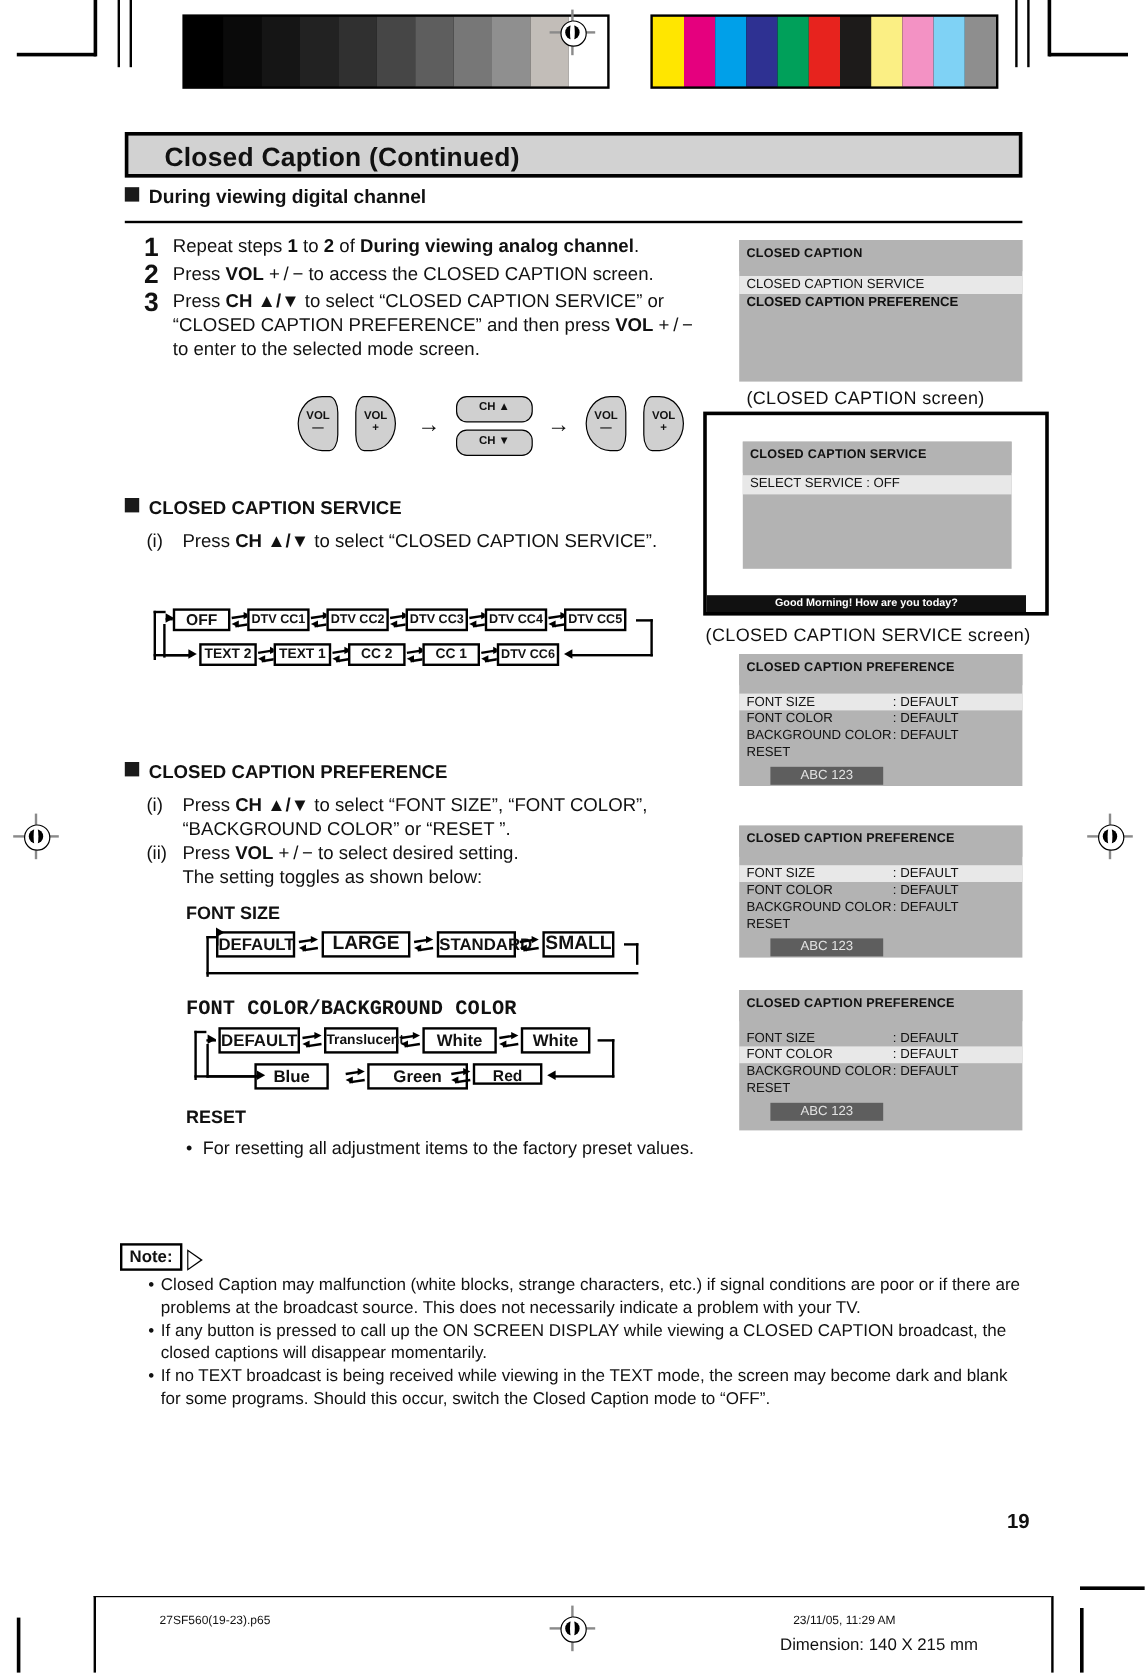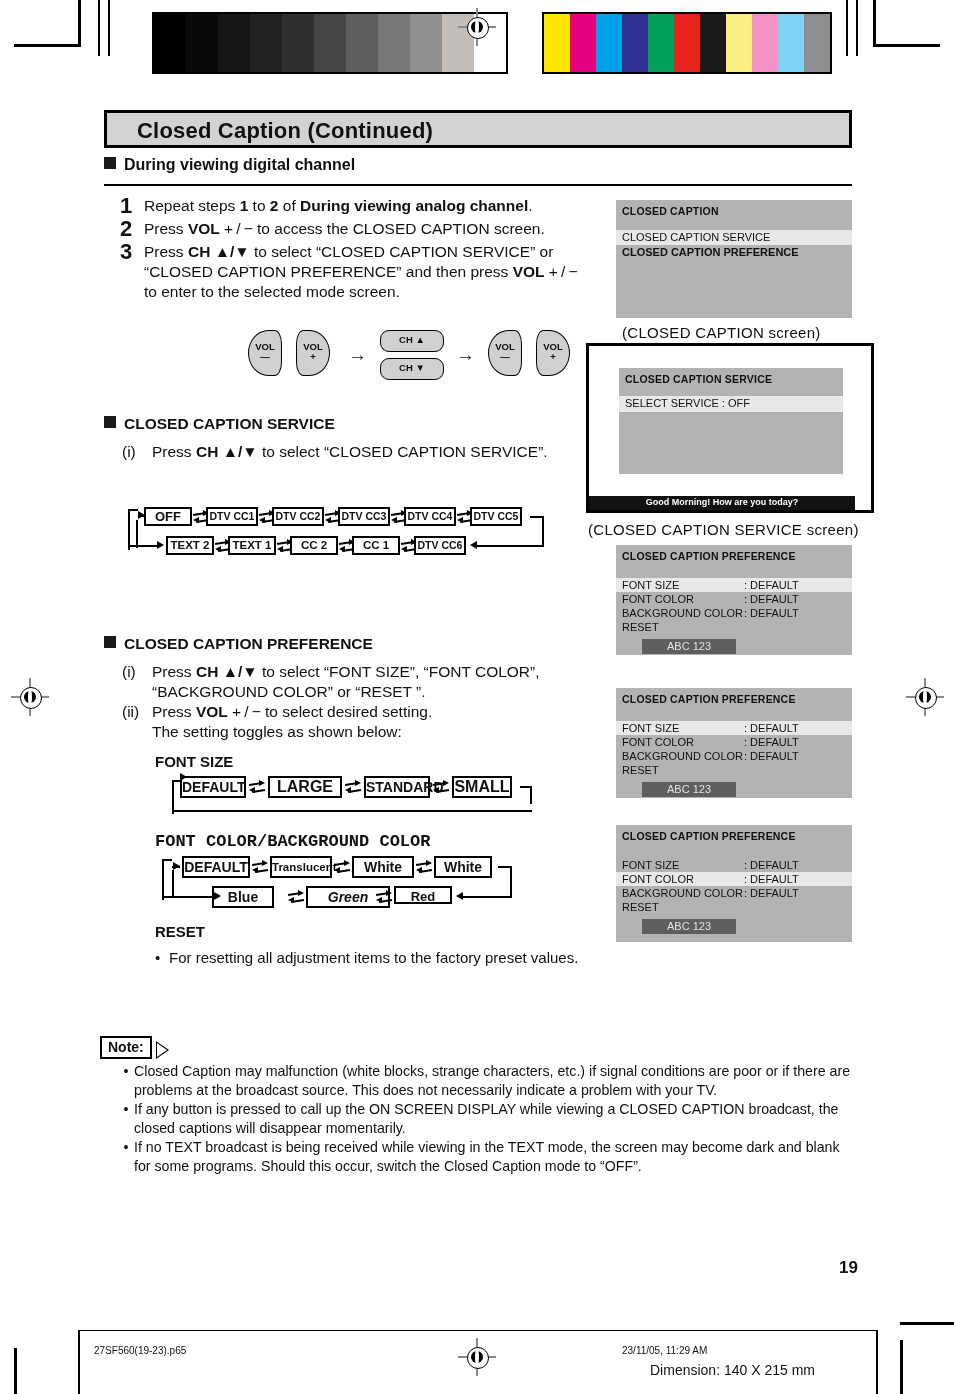--- a/index.html
+++ b/index.html
@@ -63,21 +63,21 @@
 
   
   .notetag{position:absolute;border:2px solid #000;background:#fff;font-size:14px;font-weight:bold;padding:1px 6px 2px 6px;}
   .noteptr{position:absolute;width:0;height:0;border-top:9px solid transparent;border-bottom:9px solid transparent;border-left:13px solid #000;}
   .noteptr i{position:absolute;left:-12px;top:-7px;width:0;height:0;border-top:7px solid transparent;border-bottom:7px solid transparent;border-left:10px solid #fff;}
   .bullets{position:absolute;left:118px;top:1062px;width:740px;font-size:14.2px;line-height:18.5px;}
   .bul{display:flex;margin-bottom:1px;}
   .bul .dot{width:16px;flex:0 0 16px;text-align:center;}
 
   .pageno{position:absolute;right:96px;top:1258px;font-size:17px;font-weight:bold;}
-  .foot{position:absolute;font-size:10px;}
+  .foot{position:absolute;font-size:10px;margin-left:39px;}
   .dimtxt{position:absolute;font-size:14px;}
 </style>
 </head>
 <body>
 
 <div>
   <div class="crop-line abs" style="left:14px;top:44px;width:66px;height:3px;"></div>
   <div class="crop-line abs" style="left:78px;top:0px;width:3px;height:47px;"></div>
   <div class="crop-line abs" style="left:98px;top:0px;width:2px;height:56px;"></div>
   <div class="crop-line abs" style="left:108px;top:0px;width:2px;height:56px;"></div>
@@ -353,21 +353,21 @@
       <div style="position:absolute;left:0px;top:8px;width:0;height:0;border-top:3.5px solid transparent;border-bottom:3.5px solid transparent;border-right:6px solid #000;"></div>
     </div>
     <div class="cbox" style="left: 274px; top: 2px; width: 58px; height: 22px; line-height: 18px; font-size: 14px;">White</div>
     <div class="cbox" style="left: 52px; top: 32px; width: 62px; height: 22px; line-height: 18px; font-size: 14px;">Blue</div>
     <div style="position: absolute; left: 128px; top: 35px; width: 16px; height: 16px;">
       <div style="position:absolute;left:0;top:4px;width:13px;height:2px;background:#000;transform:rotate(-9deg);"></div>
       <div style="position:absolute;left:10px;top:1px;width:0;height:0;border-top:3.5px solid transparent;border-bottom:3.5px solid transparent;border-left:6px solid #000;"></div>
       <div style="position:absolute;left:3px;top:11px;width:13px;height:2px;background:#000;transform:rotate(-9deg);"></div>
       <div style="position:absolute;left:0px;top:8px;width:0;height:0;border-top:3.5px solid transparent;border-bottom:3.5px solid transparent;border-right:6px solid #000;"></div>
     </div>
-    <div class="cbox" style="left: 146px; top: 32px; width: 84px; height: 22px; line-height: 18px; font-size: 14px; font-style: italic;">Green</div>
+    <div class="cbox" style="left: 146px; top: 32px; width: 84px; height: 22px; line-height: 18px; font-size: 14px;">Green</div>
     <div style="position: absolute; left: 216px; top: 35px; width: 16px; height: 16px;">
       <div style="position:absolute;left:0;top:4px;width:13px;height:2px;background:#000;transform:rotate(-9deg);"></div>
       <div style="position:absolute;left:10px;top:1px;width:0;height:0;border-top:3.5px solid transparent;border-bottom:3.5px solid transparent;border-left:6px solid #000;"></div>
       <div style="position:absolute;left:3px;top:11px;width:13px;height:2px;background:#000;transform:rotate(-9deg);"></div>
       <div style="position:absolute;left:0px;top:8px;width:0;height:0;border-top:3.5px solid transparent;border-bottom:3.5px solid transparent;border-right:6px solid #000;"></div>
     </div>
     <div class="cbox" style="left: 234px; top: 32px; width: 58px; height: 18px; line-height: 18px; font-size: 13px;">Red</div>
     <div class="ln" style="left: 338px; top: 12px; width: 14px; height: 2px;"></div>
     <div class="ln" style="left: 350px; top: 12px; width: 2px; height: 32px;"></div>
     <div class="ln" style="left: 302px; top: 42px; width: 50px; height: 2px;"></div>

